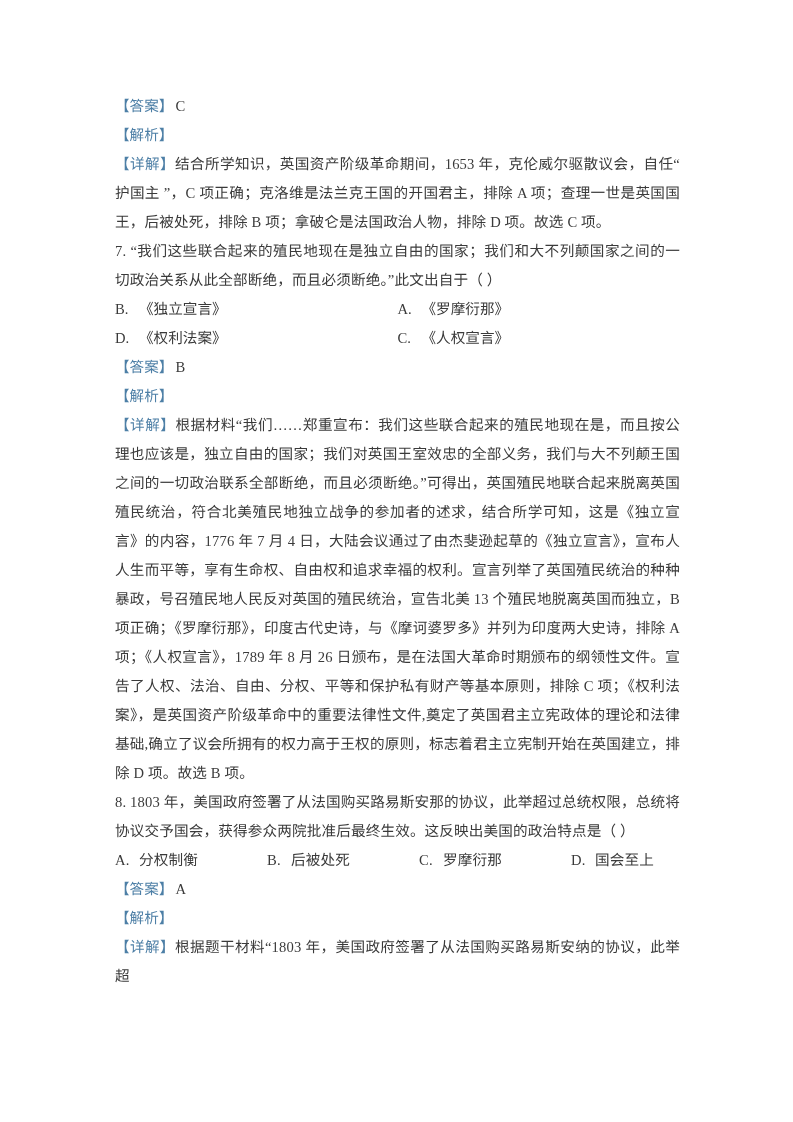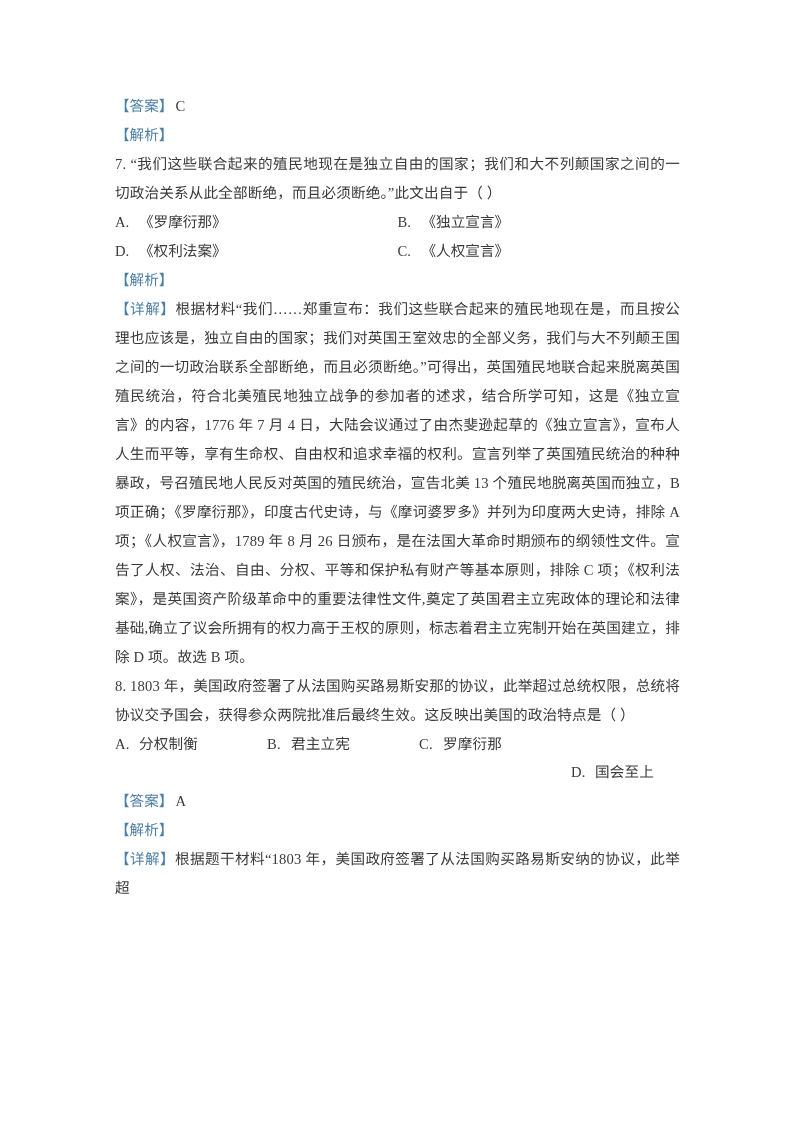--- a/index.html
+++ b/index.html
@@ -92,68 +92,73 @@
     letter-spacing: 0.15px;
   }
   .opts-flow .slot {
     display: inline-block;
     width: 152px;
     white-space: nowrap;
     vertical-align: top;
   }
   .opts-flow .slot.last {
     width: auto;
-    margin-top: 28px;
   }
 </style>
 </head>
 <body>
 
 <div class="page">
   <div class="col">
 
     <p class="tag-row">
       <span class="tag">【答案】</span><span class="tag-val">C</span>
     </p>
 
     <p class="tag-row">
       <span class="tag">【解析】</span>
     </p>
 
+    <p class="para">
+      <span class="tag">【详解】</span><span class="body">结合所学知识，英国资产阶级革命期间，1653 年，克伦威尔驱散议会，自任“ 护国主 ”，C 项正确；克洛维是法兰克王国的开国君主，排除 A 项；查理一世是英国国王，后被处死，排除 B 项；拿破仑是法国政治人物，排除 D 项。故选 C 项。</span>
+    </p>
 
     <p class="stem">7.  “我们这些联合起来的殖民地现在是独立自由的国家；我们和大不列颠国家之间的一切政治关系从此全部断绝，而且必须断绝。”此文出自于（    ）</p>
 
     <div class="opts-2">
       <div class="opt">
-        <span class="opt-key">A.</span><span class="opt-txt">《罗摩衍那》</span>
+        <span class="opt-key">B.</span><span class="opt-txt">《独立宣言》</span>
       </div>
       <div class="opt">
-        <span class="opt-key">B.</span><span class="opt-txt">《独立宣言》</span>
+        <span class="opt-key">A.</span><span class="opt-txt">《罗摩衍那》</span>
       </div>
       <div class="opt">
         <span class="opt-key">D.</span><span class="opt-txt">《权利法案》</span>
       </div>
       <div class="opt">
         <span class="opt-key">C.</span><span class="opt-txt">《人权宣言》</span>
       </div>
     </div>
 
+    <p class="tag-row">
+      <span class="tag">【答案】</span><span class="tag-val">B</span>
+    </p>
 
     <p class="tag-row">
       <span class="tag">【解析】</span>
     </p>
 
     <p class="para">
       <span class="tag">【详解】</span><span class="body">根据材料“我们……郑重宣布：我们这些联合起来的殖民地现在是，而且按公理也应该是，独立自由的国家；我们对英国王室效忠的全部义务，我们与大不列颠王国之间的一切政治联系全部断绝，而且必须断绝。”可得出，英国殖民地联合起来脱离英国殖民统治，符合北美殖民地独立战争的参加者的述求，结合所学可知，这是《独立宣言》的内容，1776 年 7 月 4 日，大陆会议通过了由杰斐逊起草的《独立宣言》，宣布人人生而平等，享有生命权、自由权和追求幸福的权利。宣言列举了英国殖民统治的种种暴政，号召殖民地人民反对英国的殖民统治，宣告北美 13 个殖民地脱离英国而独立，B 项正确；《罗摩衍那》，印度古代史诗，与《摩诃婆罗多》并列为印度两大史诗，排除 A 项；《人权宣言》，1789 年 8 月 26 日颁布，是在法国大革命时期颁布的纲领性文件。宣告了人权、法治、自由、分权、平等和保护私有财产等基本原则，排除 C 项；《权利法案》，是英国资产阶级革命中的重要法律性文件,奠定了英国君主立宪政体的理论和法律基础,确立了议会所拥有的权力高于王权的原则，标志着君主立宪制开始在英国建立，排除 D 项。故选 B 项。</span>
     </p>
 
     <p class="stem">8. 1803 年，美国政府签署了从法国购买路易斯安那的协议，此举超过总统权限，总统将协议交予国会，获得参众两院批准后最终生效。这反映出美国的政治特点是（    ）</p>
 
     <div class="opts-flow">
-      <span class="slot"><span class="opt-key">A.</span><span class="opt-txt">分权制衡</span></span><span class="slot"><span class="opt-key">B.</span><span class="opt-txt">君主立宪</span></span><span class="slot"><span class="opt-key">C.</span><span class="opt-txt">罗摩衍那</span></span><span class="slot last"><span class="opt-key">D.</span><span class="opt-txt">国会至上</span></span>
+      <span class="slot"><span class="opt-key">A.</span><span class="opt-txt">分权制衡</span></span><span class="slot"><span class="opt-key">B.</span><span class="opt-txt">后被处死</span></span><span class="slot"><span class="opt-key">C.</span><span class="opt-txt">罗摩衍那</span></span><span class="slot last"><span class="opt-key">D.</span><span class="opt-txt">国会至上</span></span>
     </div>
 
     <p class="tag-row">
       <span class="tag">【答案】</span><span class="tag-val">A</span>
     </p>
 
     <p class="tag-row">
       <span class="tag">【解析】</span>
     </p>
 

